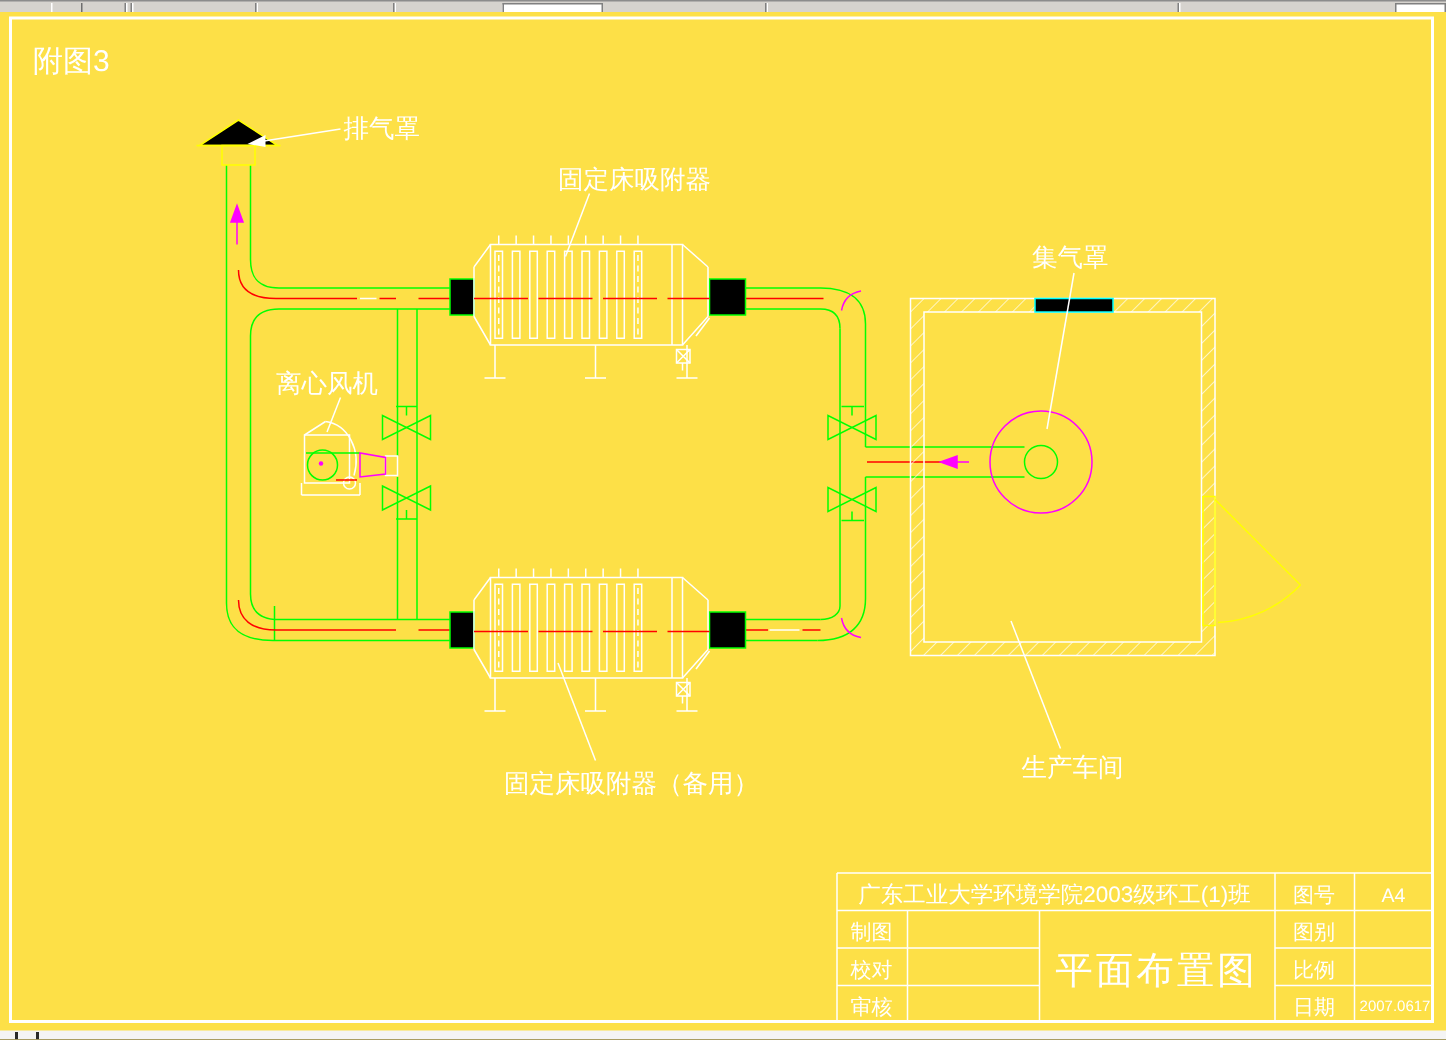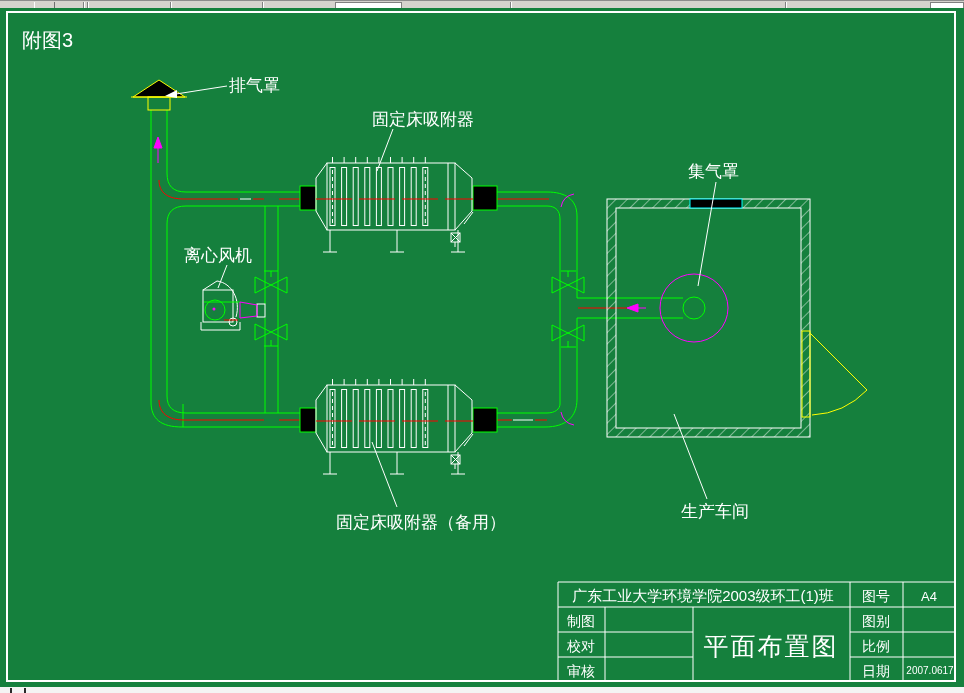--- a/index.html
+++ b/index.html
@@ -1,17 +1,17 @@
 <!DOCTYPE html>
 <html><head>
 <meta charset="utf-8">
 <style>
   html,body{margin:0;padding:0;background:#555;}
   .screen{
-    position:relative;width:964px;height:693px;background:#15803d;overflow:hidden;
+    position:relative;width:964px;height:693px;background:#fde047;overflow:hidden;
     font-family:"Liberation Sans", sans-serif;
   }
   
   .toolbar{
     position:absolute;top:0;left:0;width:964px;height:8px;
     background:#d6d3ce;border-top:1px solid #8c8c8c;box-sizing:border-box;
   }
   .toolbar .btn{position:absolute;top:1px;bottom:0;background:#d6d3ce;
     border-left:1px solid #ffffff;border-right:1px solid #6e6e6e;}
   .toolbar .sep{position:absolute;top:1px;bottom:0;width:1px;background:#808080;

